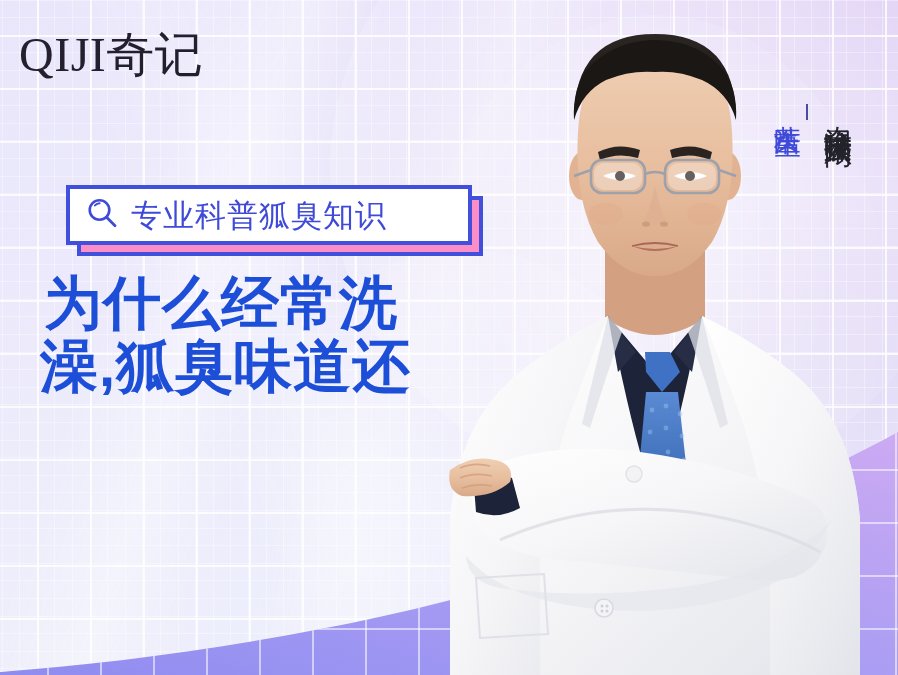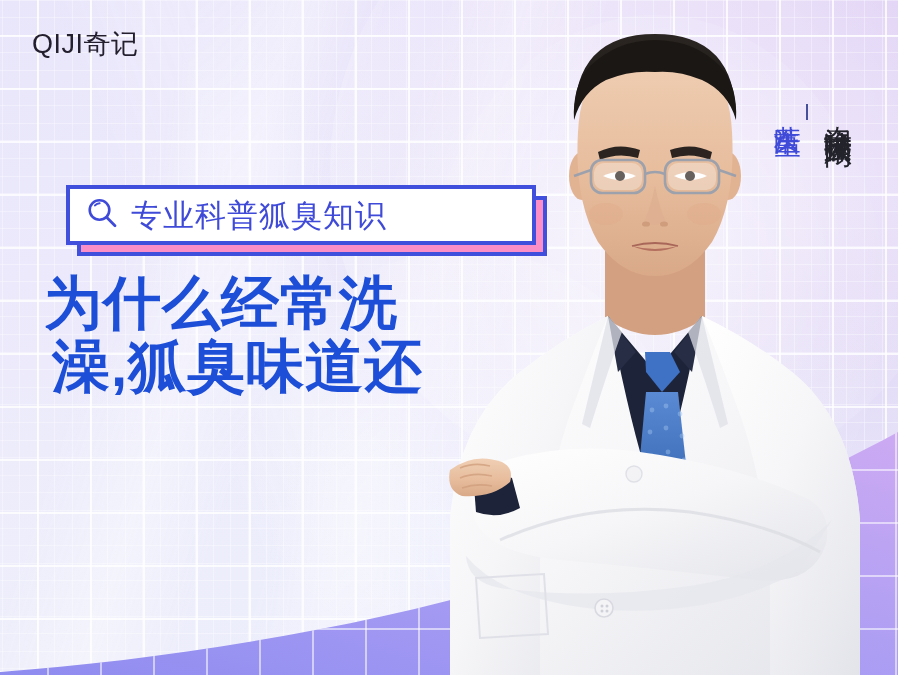--- a/index.html
+++ b/index.html
@@ -71,36 +71,36 @@
   .wave-wrap {
     position: absolute;
     inset: 0;
     pointer-events: none;
   }
   .wave-wrap svg { display: block; width: 898px; height: 675px; }
 
   
   .logo {
     position: absolute;
-    left: 32px;
+    left: 19px;
     top: 31px;
-    font-family: Liberation Sans, sans-serif;
-    font-size: 27px;
+    font-family: Liberation Serif, serif;
+    font-size: 48px;
     line-height: 1;
     color: #241f2e;
     letter-spacing: .5px;
     white-space: nowrap;
   }
 
   
   .badge-block {
     position: absolute;
     left: 66px;
     top: 185px;
-    width: 470px;
+    width: 406px;
     height: 60px;
   }
   .badge-shadow {
     position: absolute;
     left: 11px;
     top: 11px;
     width: 100%;
     height: 100%;
     background: #fb8ec7;
     border: 4px solid #4050dd;
@@ -137,21 +137,21 @@
     top: 272px;
     width: 420px;
     font-size: 58px;
     font-weight: bold;
     line-height: 1.08;
     color: #1d4ed8;
     letter-spacing: 1px;
   }
   .headline .ln { display: block; white-space: nowrap; }
   .headline .ln.l1 { text-align: left; }
-  .headline .ln.l2 { text-align: left; margin-left: -4px; padding-left: 12px; }
+  .headline .ln.l2 { text-align: left; margin-left: -4px; }
   .headline .ln.l3 { text-align: center; }
 
   
   .portrait {
     position: absolute;
     left: 440px;
     top: 0;
     width: 458px;
     height: 675px;
     overflow: hidden;

